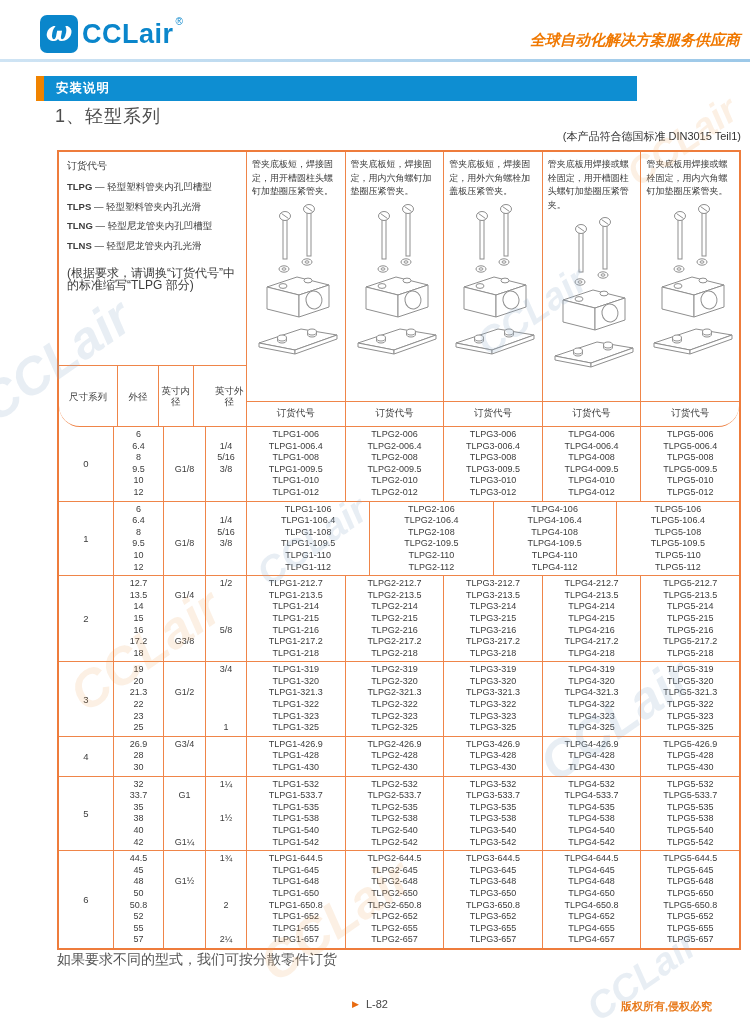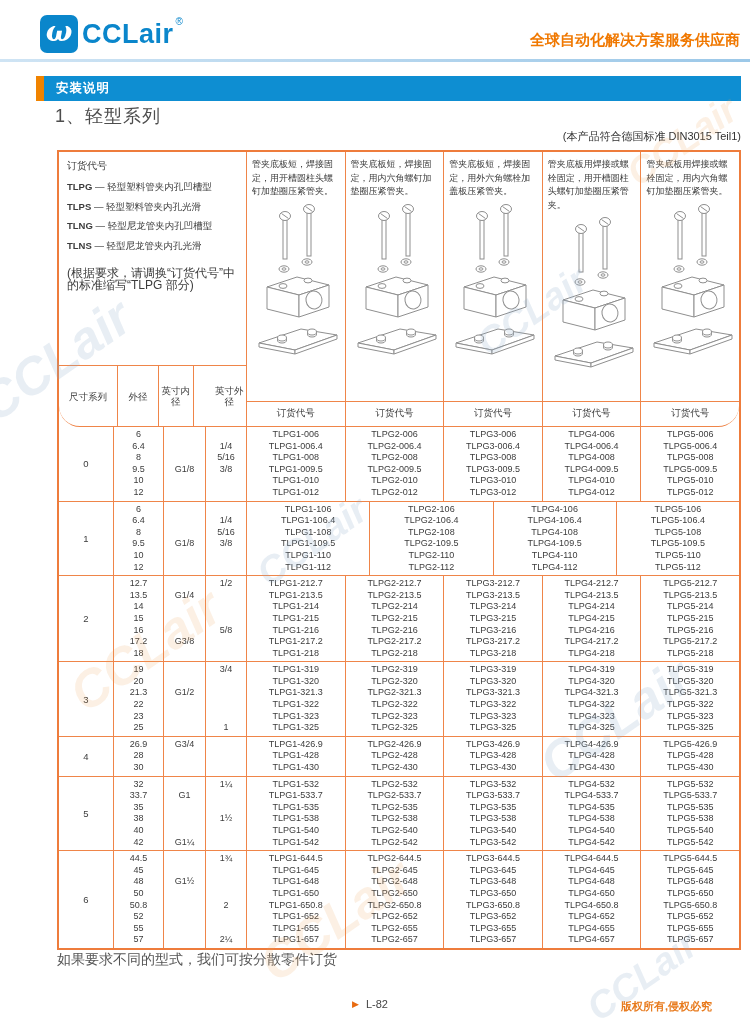--- a/index.html
+++ b/index.html
@@ -17,26 +17,26 @@
 
   
   .logo{position:absolute;left:40px;top:15px;display:flex;align-items:flex-start;}
   .logo-icon{width:38px;height:38px;background:var(--logo-blue);border-radius:7px;
     display:flex;align-items:center;justify-content:center;}
   .logo-icon span{color:#fff;font-size:28px;font-style:italic;font-weight:bold;
     font-family:"DejaVu Serif",serif;line-height:1;transform:translateY(-2px);}
   .logo-text{color:var(--logo-blue);font-size:27px;font-weight:bold;letter-spacing:0.5px;
     margin-left:4px;line-height:38px;}
   .logo-reg{color:var(--logo-blue);font-size:10px;margin-left:2px;line-height:14px;}
-  .tagline{position:absolute;top:31px;right:10px;color:#f07800;font-size:15px;font-weight:bold;}
+  .tagline{position:absolute;top:31px;right:10px;color:#f07800;font-size:15px;font-weight:bold;font-style:italic;}
   .header-rule{position:absolute;left:0;top:59px;width:750px;height:3px;
     background:linear-gradient(to right,#cfe4f4,#9cc8e8);}
 
   
-  .section-bar{position:absolute;left:36px;top:76px;width:705px;height:25px;display:flex;}
+  .section-bar{position:absolute;left:36px;top:76px;width:601px;height:25px;display:flex;}
   .section-bar-accent{width:8px;height:25px;background:var(--orange);}
   .section-bar-label{flex:1;background:var(--blue);color:#fff;font-size:12.5px;font-weight:bold;
     line-height:25px;padding-left:12px;letter-spacing:1px;}
   .page-title{position:absolute;left:55px;top:104px;font-size:18px;color:#4d4d4d;letter-spacing:1px;}
   .standard-note{position:absolute;top:129px;right:9px;font-size:11px;color:#333;}
 
   
   .big-table{position:absolute;left:57px;top:150px;width:684px;border:2px solid var(--obdark);
     background:#fff;}
   .top-section{display:flex;height:275px;border-bottom:1px solid var(--ob);border-radius:21px;}

